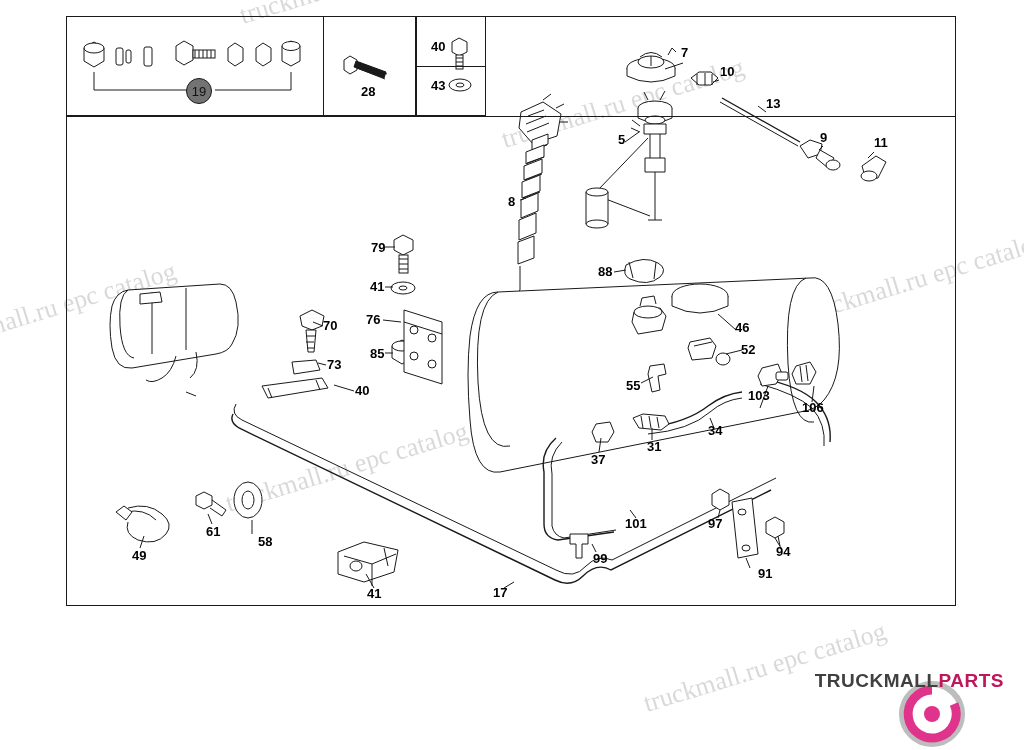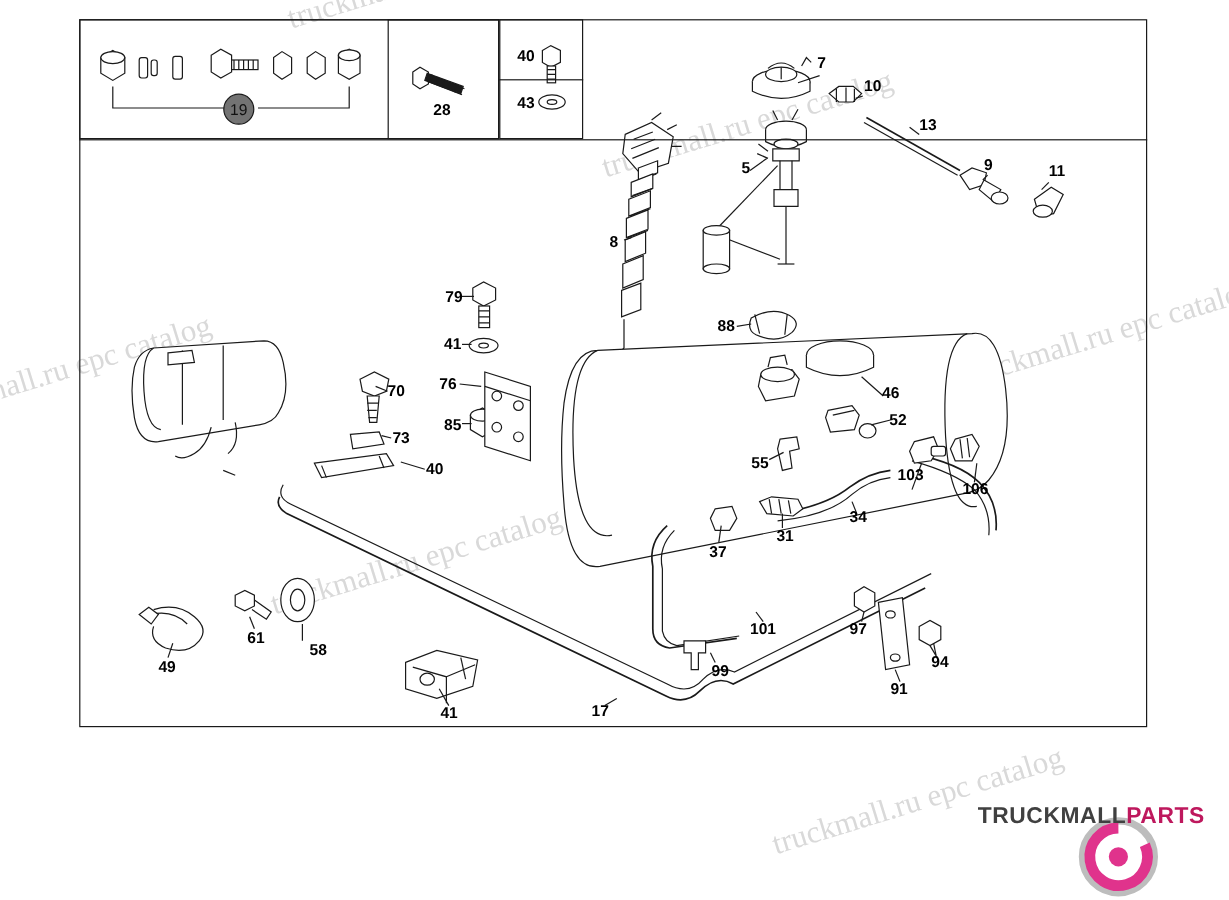--- a/index.html
+++ b/index.html
@@ -416,21 +416,21 @@
   <div class="num" style="left:741px;top:343px;">52</div>
   <div class="num" style="left:626px;top:379px;">55</div>
   <div class="num" style="left:748px;top:389px;">103</div>
   <div class="num" style="left:802px;top:401px;">106</div>
   <div class="num" style="left:708px;top:424px;">34</div>
   <div class="num" style="left:647px;top:440px;">31</div>
   <div class="num" style="left:591px;top:453px;">37</div>
   <div class="num" style="left:625px;top:517px;">101</div>
   <div class="num" style="left:708px;top:517px;">97</div>
   <div class="num" style="left:776px;top:545px;">94</div>
-  <div class="num" style="left:742px;top:567px;">91</div>
+  <div class="num" style="left:758px;top:567px;">91</div>
   <div class="num" style="left:593px;top:552px;">99</div>
   <div class="num" style="left:493px;top:586px;">17</div>
   <div class="num" style="left:367px;top:587px;">41</div>
   <div class="num" style="left:132px;top:549px;">49</div>
   <div class="num" style="left:206px;top:525px;">61</div>
   <div class="num" style="left:258px;top:535px;">58</div>
 
   <div id="logo-text">
     <b>TRUCKMALL</b><span class="pink">PARTS</span>
   </div>

